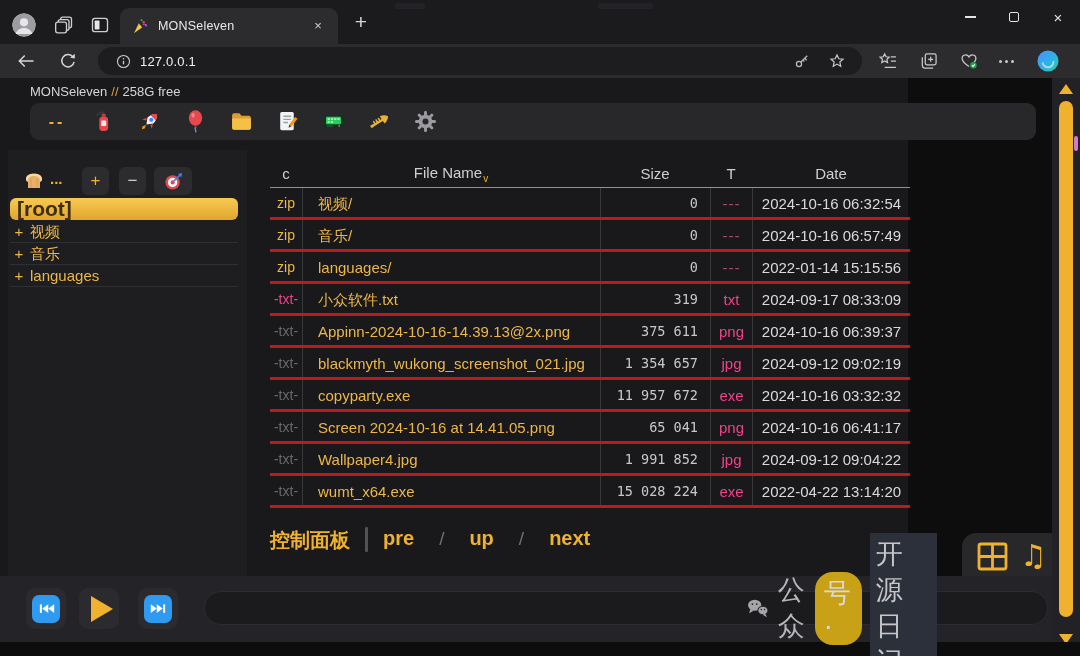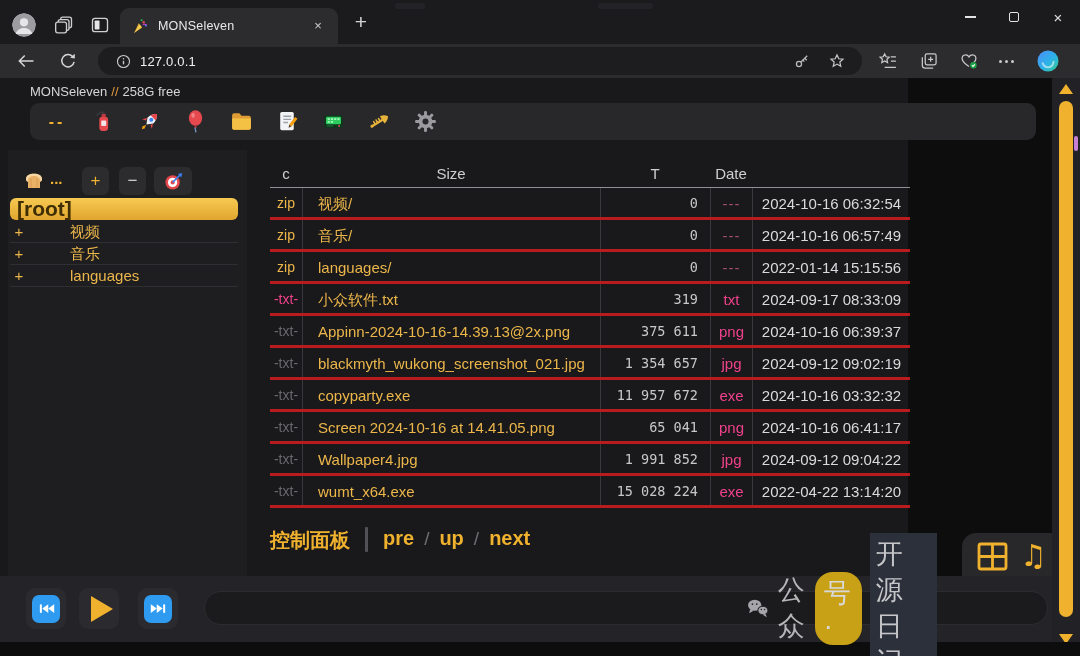--- a/index.html
+++ b/index.html
@@ -61,21 +61,21 @@
   .sb-minus { left:111px; width:27px; color:#d2d2d5; font-size:17px; }
   .sb-target { left:146px; width:38px; }
   .sb-target svg { width:21px; height:21px; }
   .root-pill { position:absolute; left:2px; top:48px; width:228px; height:22px; border-radius:6px;
                background:linear-gradient(180deg,var(--gold1),var(--gold2));
                color:#3f2e04; font-weight:700; font-size:21px; line-height:22px; padding-left:7px; }
   .tree { position:absolute; left:2px; top:71px; width:228px; }
   .tree-item { height:22px; line-height:22px; border-bottom:1px solid #2f2f33; color:var(--link);
                font-size:15px; display:flex; }
   .tree-plus { width:18px; text-align:center; }
-  .tree-label { padding-left:2px;margin-left:40px; }
+  .tree-label { padding-left:2px; }
 
   
   .ftable { position:absolute; left:270px; top:160px; width:640px; }
   .thead, .trow { display:grid; grid-template-columns:32px 298px 110px 42px 158px; }
   .thead { height:28px; align-items:center; color:#cfcfd2; font-size:15px; border-bottom:1px solid #8f8f94; }
   .thead span { text-align:center; }
   .sortv { color:var(--accent); font-size:10px; vertical-align:-4px; margin-left:1px; }
   .trow { height:32px; border-bottom:3px solid #b91c1c; font-size:15px; }
   .trow > * { line-height:31px; white-space:nowrap; overflow:hidden; }
   .c-cell { text-align:center; font-size:14px; }
@@ -86,21 +86,21 @@
   .type-cell { text-align:center; border-left:1px solid #39393d; }
   .t-pink { color:var(--pink); } .t-dim { color:#a14f66; letter-spacing:1px; }
   .date-cell { text-align:center; border-left:1px solid #39393d; color:#dadadd; }
 
   
   .footnav { position:absolute; left:270px; top:527px; height:32px; display:flex; align-items:flex-start; gap:15px; }
   .footnav .panel { font-size:20px; font-weight:700; color:var(--accent); }
   .footnav .vdiv { width:3px; height:25px; background:#515156; border-radius:1px; }
   .footnav .nav-link { font-size:20px; font-weight:700; color:var(--accent); }
   .footnav .slash { font-size:19px; color:#6f6f73; font-weight:400; }
-  .footnav .links { display:flex; align-items:center; gap:10px; }
+  .footnav .links { display:flex; align-items:center; gap:25px; }
 
   
   .mediapanel { position:absolute; left:962px; top:533px; width:118px; height:46px; background:#28282b;
                 border-radius:14px 0 0 0; display:flex; align-items:center; gap:12px; padding-left:15px; }
   .gridic svg { width:31px; height:29px; display:block; }
   .noteic { font-family:"DejaVu Sans",sans-serif; font-size:30px; color:var(--accent); line-height:30px; }
 
   
   .playerbar { position:absolute; left:0; top:576px; width:1080px; height:66px; background:#242428; }
   .pbtn { position:absolute; top:12px; width:40px; height:41px; background:#2b2b2f; border-radius:9px;
@@ -391,20 +391,21 @@
     <div class="tree-item">
       <span class="tree-plus">+</span>
       <span class="tree-label">languages</span>
     </div>
   </div>
   </div>
 
   <div class="ftable">
     <div class="thead">
       <span>c</span>
+      <span><span>File Name</span><span class="sortv">v</span></span>
       <span>Size</span>
       <span>T</span>
       <span>Date</span>
     </div>
     <div id="rows-host">
     <div class="trow">
       <span class="c-cell c-link">zip</span>
       <a class="name-cell" href="#">视频/</a>
       <span class="size-cell">0</span>
       <span class="type-cell t-dim">---</span>

